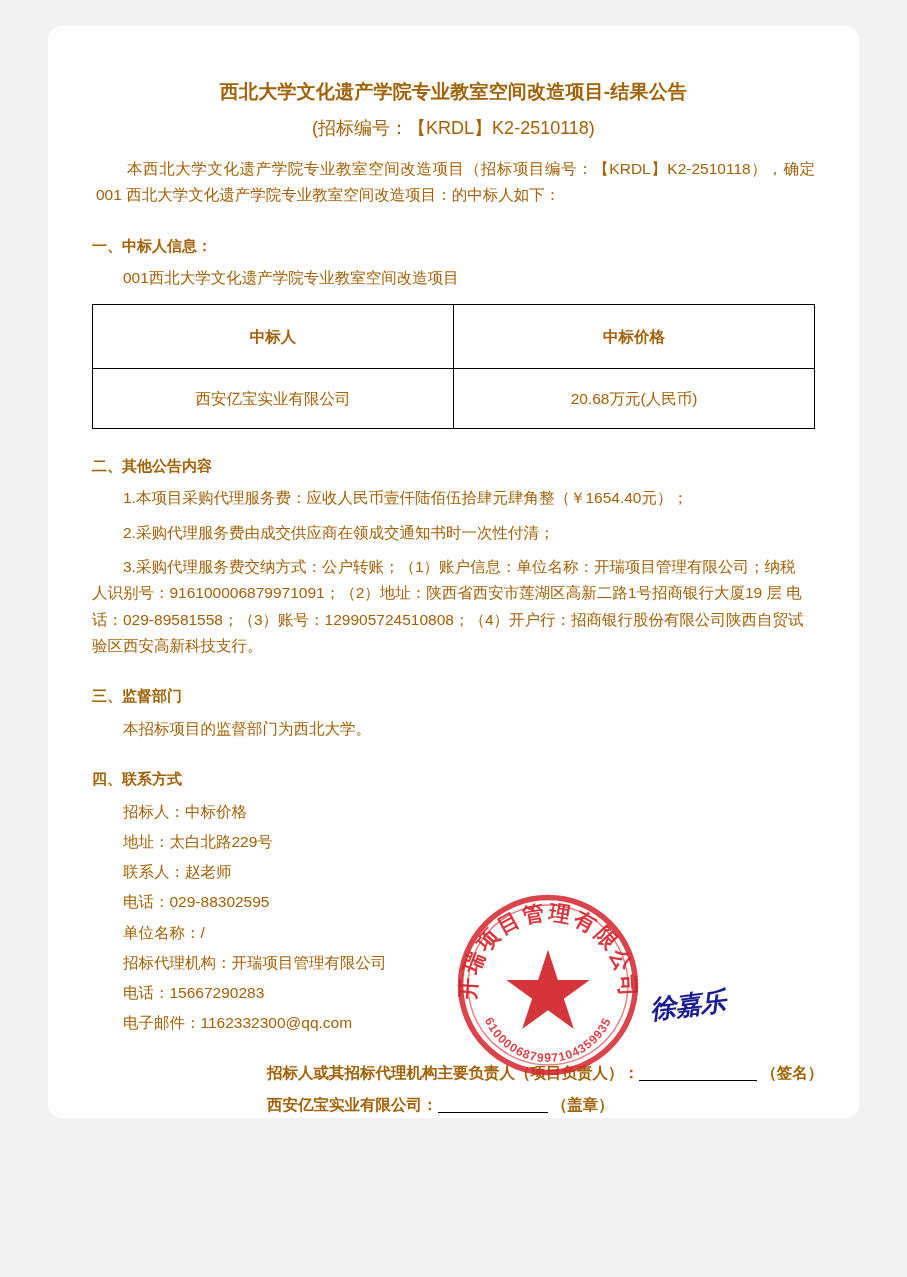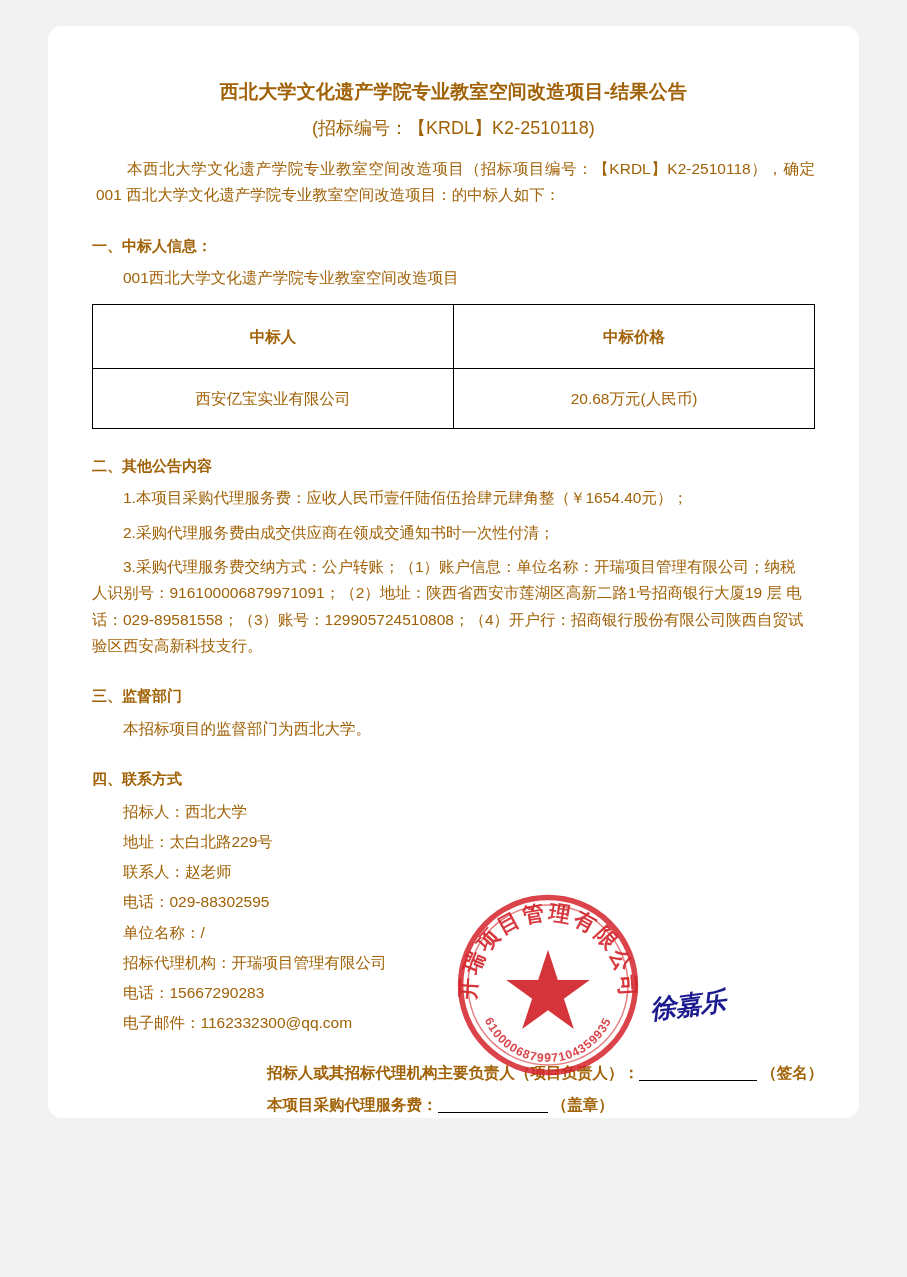--- a/index.html
+++ b/index.html
@@ -161,36 +161,36 @@
     <div class="section-head">二、其他公告内容</div>
     <div class="sub-line">1.本项目采购代理服务费：应收人民币壹仟陆佰伍拾肆元肆角整（￥1654.40元）；</div>
     <div class="sub-line">2.采购代理服务费由成交供应商在领成交通知书时一次性付清；</div>
     <div class="sub-line">3.采购代理服务费交纳方式：公户转账；（1）账户信息：单位名称：开瑞项目管理有限公司；纳税人识别号：916100006879971091；（2）地址：陕西省西安市莲湖区高新二路1号招商银行大厦19 层 电话：029-89581558；（3）账号：129905724510808；（4）开户行：招商银行股份有限公司陕西自贸试验区西安高新科技支行。</div>
 
     <div class="section-head">三、监督部门</div>
     <div class="sub-line">本招标项目的监督部门为西北大学。</div>
 
     <div class="section-head">四、联系方式</div>
     <div class="contact-block">
-      <div class="contact-line">招标人：西北大学</div>
+      <div class="contact-line">招标人：中标价格</div>
       <div class="contact-line">地址：太白北路229号</div>
       <div class="contact-line">联系人：赵老师</div>
       <div class="contact-line">电话：029-88302595</div>
       <div class="contact-line">单位名称：/</div>
       <div class="contact-line">招标代理机构：开瑞项目管理有限公司</div>
       <div class="contact-line">电话：15667290283</div>
       <div class="contact-line">电子邮件：1162332300@qq.com</div>
     </div>
 
     <div class="sign-area">
       <div class="sign-row">
         <span>招标人或其招标代理机构主要负责人（项目负责人）：</span><span class="sign-blank"></span> <span>（签名）</span>
       </div>
       <div class="sign-row">
-        <span>本项目采购代理服务费：</span><span class="sign-blank short"></span> <span>（盖章）</span>
+        <span>西安亿宝实业有限公司：</span><span class="sign-blank short"></span> <span>（盖章）</span>
       </div>
     </div>
 
   </div>
 </div>
 
 <svg class="stamp" viewBox="0 0 200 200">
   <circle cx="100" cy="100" r="94" fill="none" stroke="#d3232a" stroke-width="6" opacity="0.85"></circle>
   <circle cx="100" cy="100" r="86" fill="none" stroke="#d3232a" stroke-width="1.5" opacity="0.6"></circle>
   <path id="topArc" d="M 22,108 A 78,78 0 0 1 178,108" fill="none"></path>

